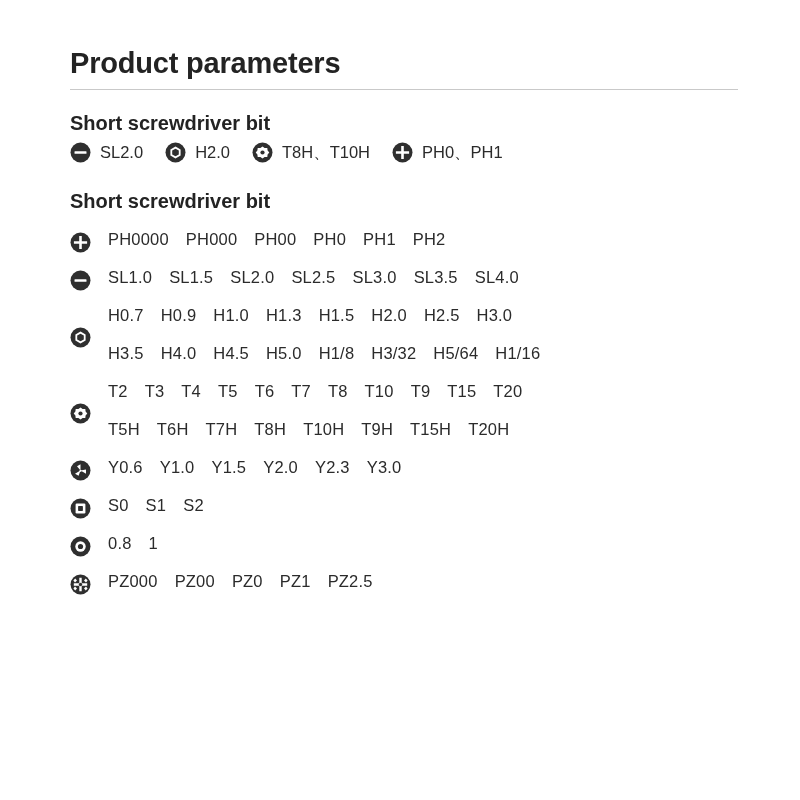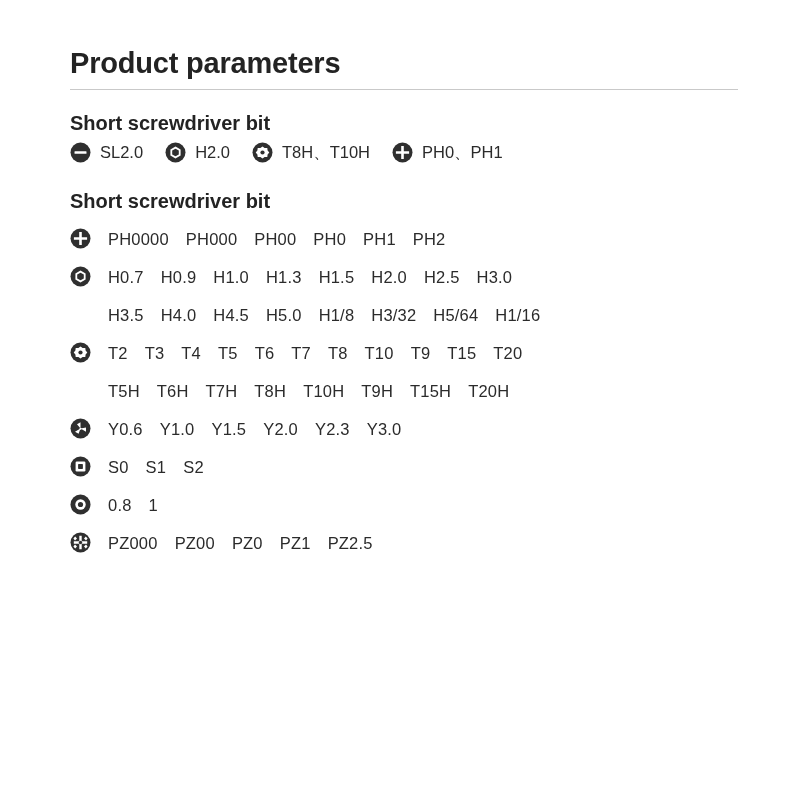--- a/index.html
+++ b/index.html
@@ -58,21 +58,21 @@
     margin-right: 22px;
   }
   .inline-item .ic { margin-right: 9px; }
   .inline-item .txt {
     font-size: 16.5px;
     color: #2b2b2b;
     white-space: nowrap;
   }
   .spec-row {
     display: flex;
-    align-items: flex-start;
+    align-items: center;
     margin: 0 0 0 0;
     min-height: 38px;
   }
   .spec-icon-cell {
     width: 38px;
     flex: 0 0 38px;
     display: flex;
     align-items: flex-start;
     justify-content: flex-start;
     padding-top: 8px;
@@ -164,20 +164,35 @@
           </svg>
       </span>
     </div>
     <div class="spec-values">
       <div class="spec-line">
         <span class="v">PH0000</span><span class="v">PH000</span><span class="v">PH00</span><span class="v">PH0</span><span class="v">PH1</span><span class="v">PH2</span>
       </div>
     </div>
   </div>
 
+  <div class="spec-row">
+    <div class="spec-icon-cell">
+      <span class="ic">
+        <svg viewBox="0 0 21 21">
+            <circle cx="10.5" cy="10.5" r="10" fill="#2f2f2f"></circle>
+            <rect x="4.5" y="9.2" width="12" height="2.6" rx="0.6" fill="#ffffff"></rect>
+          </svg>
+      </span>
+    </div>
+    <div class="spec-values">
+      <div class="spec-line">
+        <span class="v">SL1.0</span><span class="v">SL1.5</span><span class="v">SL2.0</span><span class="v">SL2.5</span><span class="v">SL3.0</span><span class="v">SL3.5</span><span class="v">SL4.0</span>
+      </div>
+    </div>
+  </div>
 
   <div class="spec-row">
     <div class="spec-icon-cell">
       <span class="ic">
         <svg viewBox="0 0 21 21">
             <circle cx="10.5" cy="10.5" r="10" fill="#2f2f2f"></circle>
             <polygon points="10.5,4.6 15.6,7.55 15.6,13.45 10.5,16.4 5.4,13.45 5.4,7.55" fill="#ffffff"></polygon>
             <polygon points="10.5,6.7 13.8,8.6 13.8,12.4 10.5,14.3 7.2,12.4 7.2,8.6" fill="#2f2f2f"></polygon>
           </svg>
       </span>

